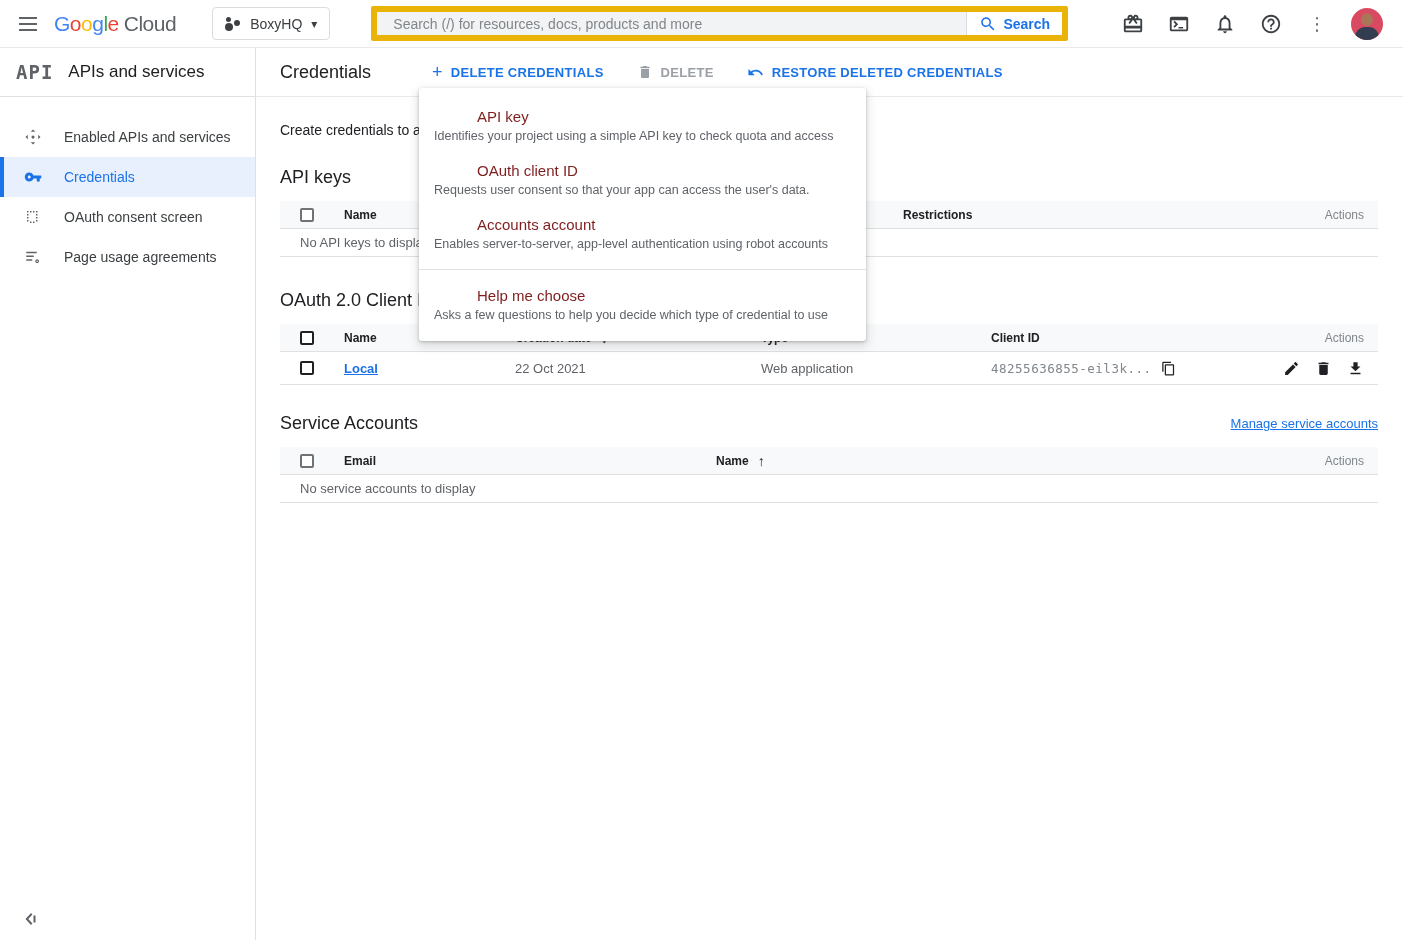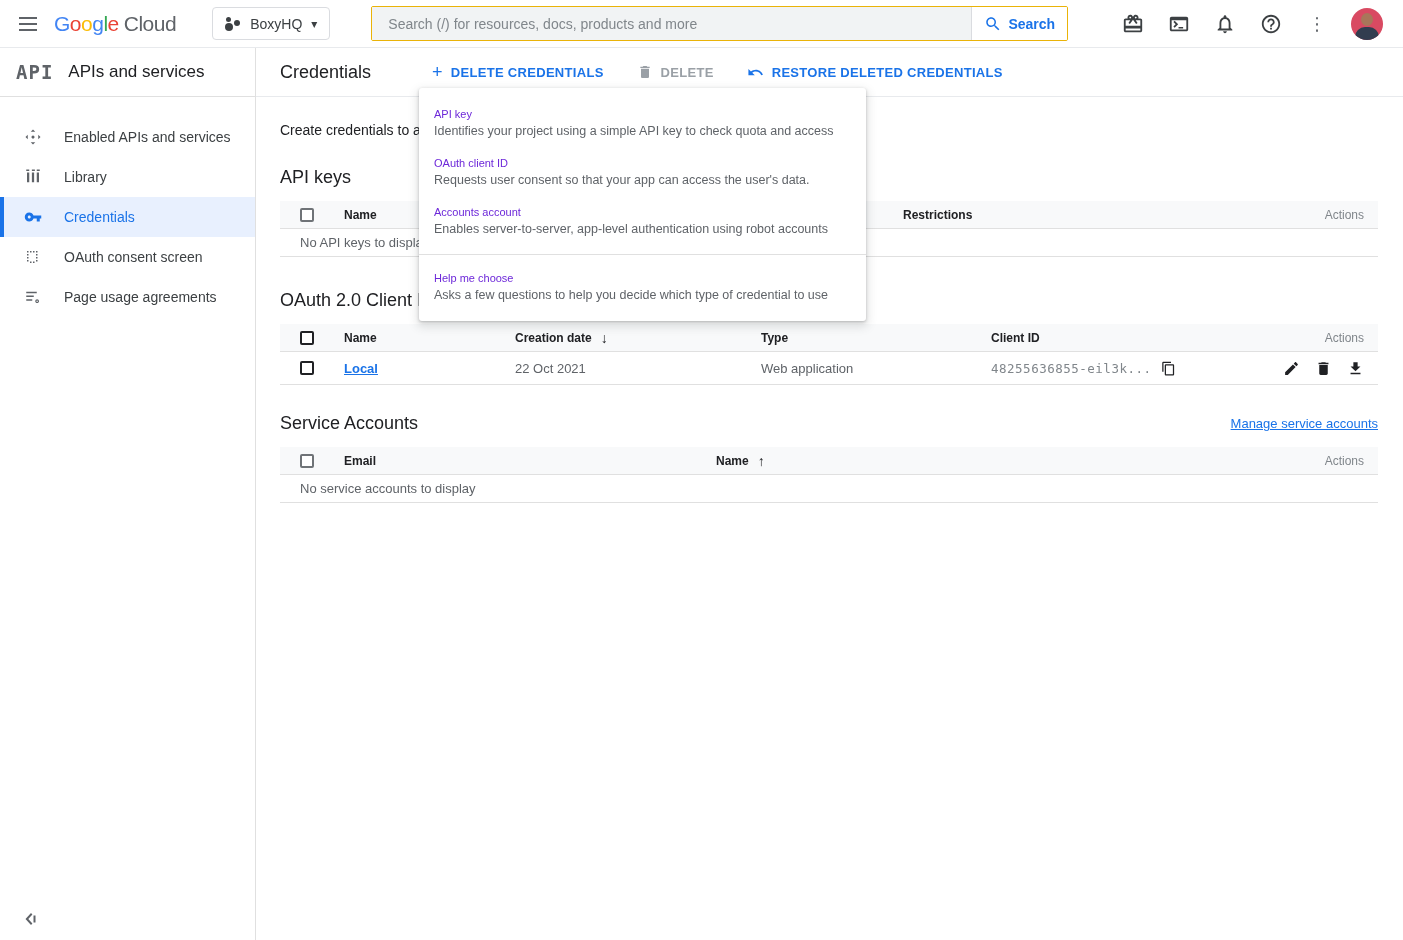--- a/index.html
+++ b/index.html
@@ -30,21 +30,21 @@
   }
   .project-btn .label { font-size:14px; color:#3c4043;text-align:right; }
   .proj-icon { width:16px; height:16px; position:relative; }
   .proj-icon i { position:absolute; background:#3c4043; border-radius:50%; }
   .proj-icon .d1 { width:5px; height:5px; left:1px; top:1px; }
   .proj-icon .d2 { width:8px; height:8px; left:0; top:7px; }
   .proj-icon .d3 { width:6px; height:6px; left:9px; top:4px; }
   .caret { color:#3c4043; font-size:12px; }
   .search-wrap {
     margin-left:41px; width:697px; height:35px; display:flex;
-    border:1px solid #eab308; border-radius:2px; overflow:hidden;
+    border:6px solid #eab308; border-radius:2px; overflow:hidden;
   }
   .search-input {
     flex:1; border:none; outline:none; background:#f1f3f4; padding:0 16px;
     font-size:14px; color:#202124; font-family:"Liberation Sans", sans-serif;
   }
   .search-input::placeholder { color:#80868b; }
   .search-btn {
     width:96px; background:#fff; border:none; border-left:1px solid #dadce0;
     display:flex; align-items:center; justify-content:center; gap:6px; cursor:pointer;
     color:#1a73e8; font-size:14px; font-weight:700;
@@ -125,21 +125,21 @@
   .svc .c-email { width:372px; flex:none; }
 
   
   .menu {
     position:absolute; left:419px; top:88px; width:447px; z-index:20;
     background:#fff; border-radius:3px;
     box-shadow:0 1px 3px rgba(60,64,67,.3), 0 4px 10px 2px rgba(60,64,67,.15);
     padding:11px 0 9px 0; overflow:hidden;
   }
   .menu-item { padding:9px 15px 10px 15px; cursor:pointer; }
-  .mi-title { font-size:11px; color:#6d28d9; }
+  .mi-title { font-size:15px; color:#7f1d1d;margin-left:43px; }
   .mi-desc { font-size:12.5px; color:#5f6368; margin-top:4px; white-space:nowrap; }
   .menu-divider { height:1px; background:#e0e0e0; margin:8px 0; }
 </style>
 </head>
 <body>
 
 <header class="topbar">
   <button class="hamburger">
     <svg width="18" height="14" viewBox="0 0 18 14">
       <rect y="0" width="18" height="2" fill="#5f6368"></rect>
@@ -213,28 +213,20 @@
       <span class="sb-title">APIs and services</span>
     </div>
     <nav class="sb-nav">
       <div class="sb-item">
         <span class="sb-ic">
           <svg width="18" height="18" viewBox="0 0 24 24">
               <path d="M12 9.5 9.5 12 12 14.5 14.5 12 12 9.5zM12 2l3 3h-6l3-3zm0 20-3-3h6l-3 3zm10-10-3 3v-6l3 3zM2 12l3-3v6l-3-3z"></path>
             </svg>
         </span>
         <span class="sb-label">Enabled APIs and services</span>
-      </div>
-      <div class="sb-item">
-        <span class="sb-ic">
-          <svg width="18" height="18" viewBox="0 0 24 24">
-              <path d="M4 6h3v13H4V6zm6.5 0h3v13h-3V6zM17 6h3v13h-3V6zM3 2h4v2H3V2zm7.5 0h4v2h-4V2zM17 2h4v2h-4V2z"></path>
-            </svg>
-        </span>
-        <span class="sb-label">Library</span>
       </div>
       <div class="sb-item selected">
         <span class="sb-ic">
           <svg width="18" height="18" viewBox="0 0 24 24">
               <path d="M12.65 10C11.83 7.67 9.61 6 7 6c-3.31 0-6 2.69-6 6s2.69 6 6 6c2.61 0 4.83-1.67 5.65-4H17v4h4v-4h2v-4H12.65zM7 14c-1.1 0-2-.9-2-2s.9-2 2-2 2 .9 2 2-.9 2-2 2z"></path>
             </svg>
         </span>
         <span class="sb-label">Credentials</span>
       </div>
       <div class="sb-item">

